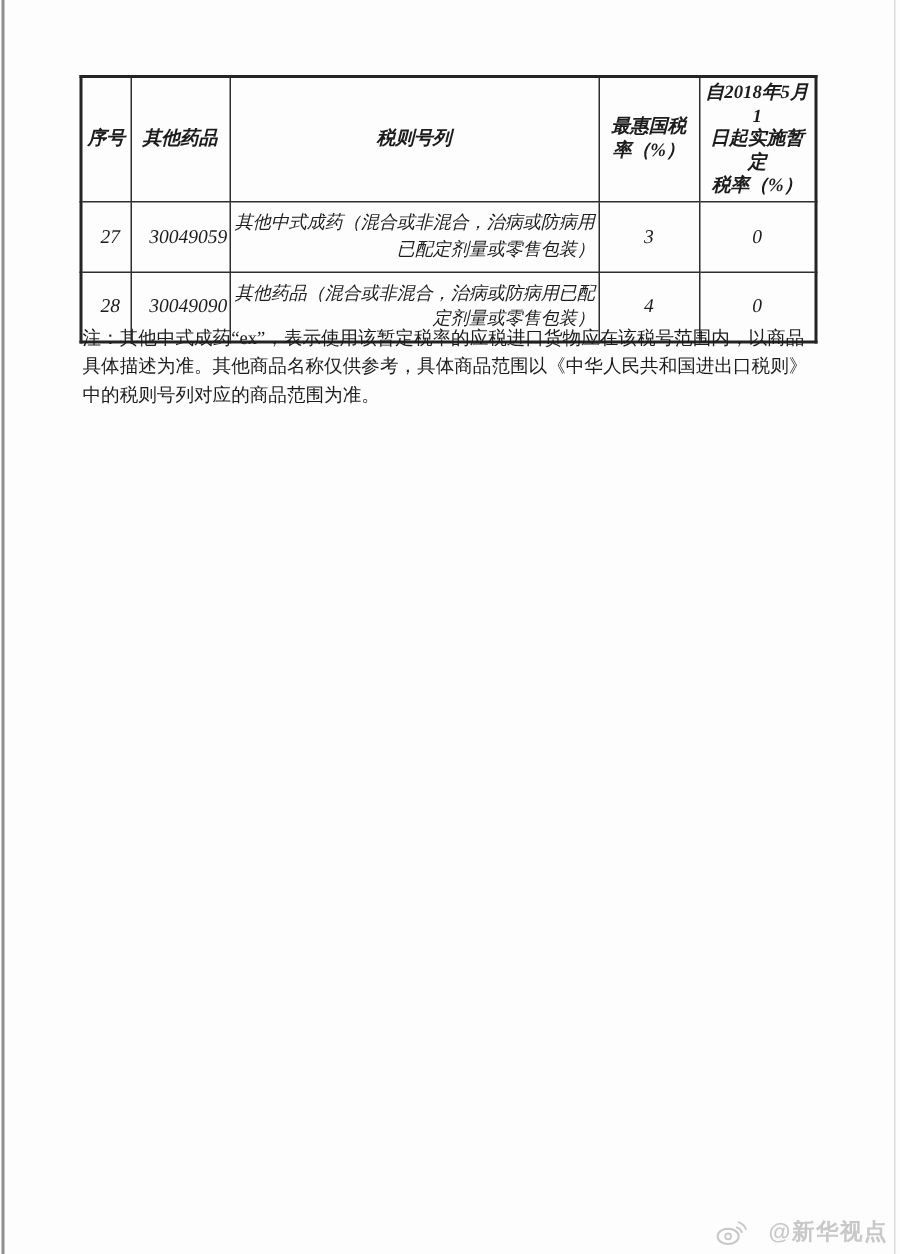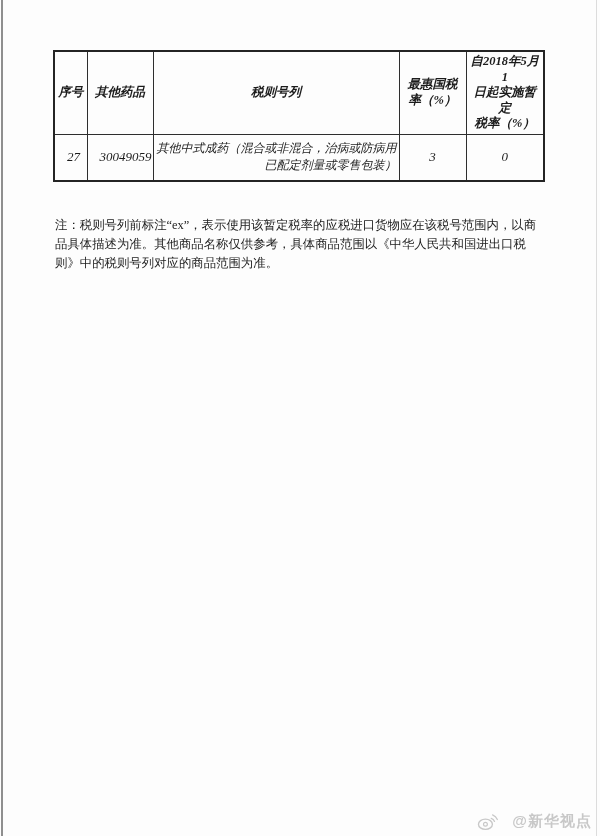--- a/index.html
+++ b/index.html
@@ -110,24 +110,31 @@
       </tr>
     </thead>
     <tbody>
       <tr class="data-row">
         <td class="cell-center">27</td>
         <td class="cell-center">30049059</td>
         <td class="cell-name">其他中式成药（混合或非混合，治病或防病用已配定剂量或零售包装）</td>
         <td class="cell-center">3</td>
         <td class="cell-center">0</td>
       </tr>
+      <tr class="data-row">
+        <td class="cell-center">28</td>
+        <td class="cell-center">30049090</td>
+        <td class="cell-name">其他药品（混合或非混合，治病或防病用已配定剂量或零售包装）</td>
+        <td class="cell-center">4</td>
+        <td class="cell-center">0</td>
+      </tr>
     </tbody>
   </table>
 
-  <p class="note">注：税则号列前标注“ex”，表示使用该暂定税率的应税进口货物应在该税号范围内，以商品具体描述为准。其他商品名称仅供参考，具体商品范围以《中华人民共和国进出口税则》中的税则号列对应的商品范围为准。</p>
+  <p class="note">注：其他中式成药“ex”，表示使用该暂定税率的应税进口货物应在该税号范围内，以商品具体描述为准。其他商品名称仅供参考，具体商品范围以《中华人民共和国进出口税则》中的税则号列对应的商品范围为准。</p>
 
   <div class="watermark">
     <span>
       <svg width="22" height="19" viewBox="0 0 24 20" fill="none">
         <ellipse cx="9.2" cy="13" rx="7.6" ry="5.6" stroke="#c8c8c8" stroke-width="1.5"></ellipse>
         <circle cx="9.2" cy="13" r="2.1" stroke="#c8c8c8" stroke-width="1.3"></circle>
         <path d="M15.5 6.5 a5.5 5.5 0 0 1 3.6 3.4" stroke="#c8c8c8" stroke-width="1.4" stroke-linecap="round"></path>
         <path d="M17 2.8 a9 9 0 0 1 5.2 5.0" stroke="#c8c8c8" stroke-width="1.4" stroke-linecap="round"></path>
       </svg>
     </span>

